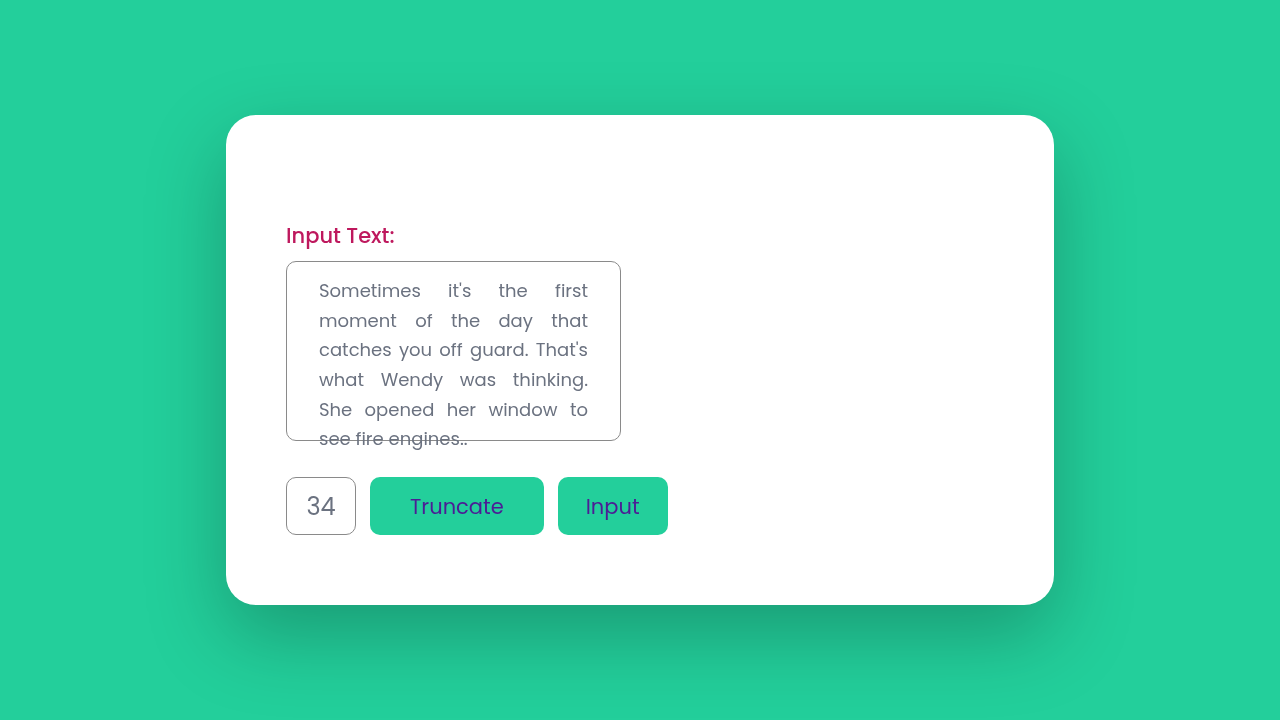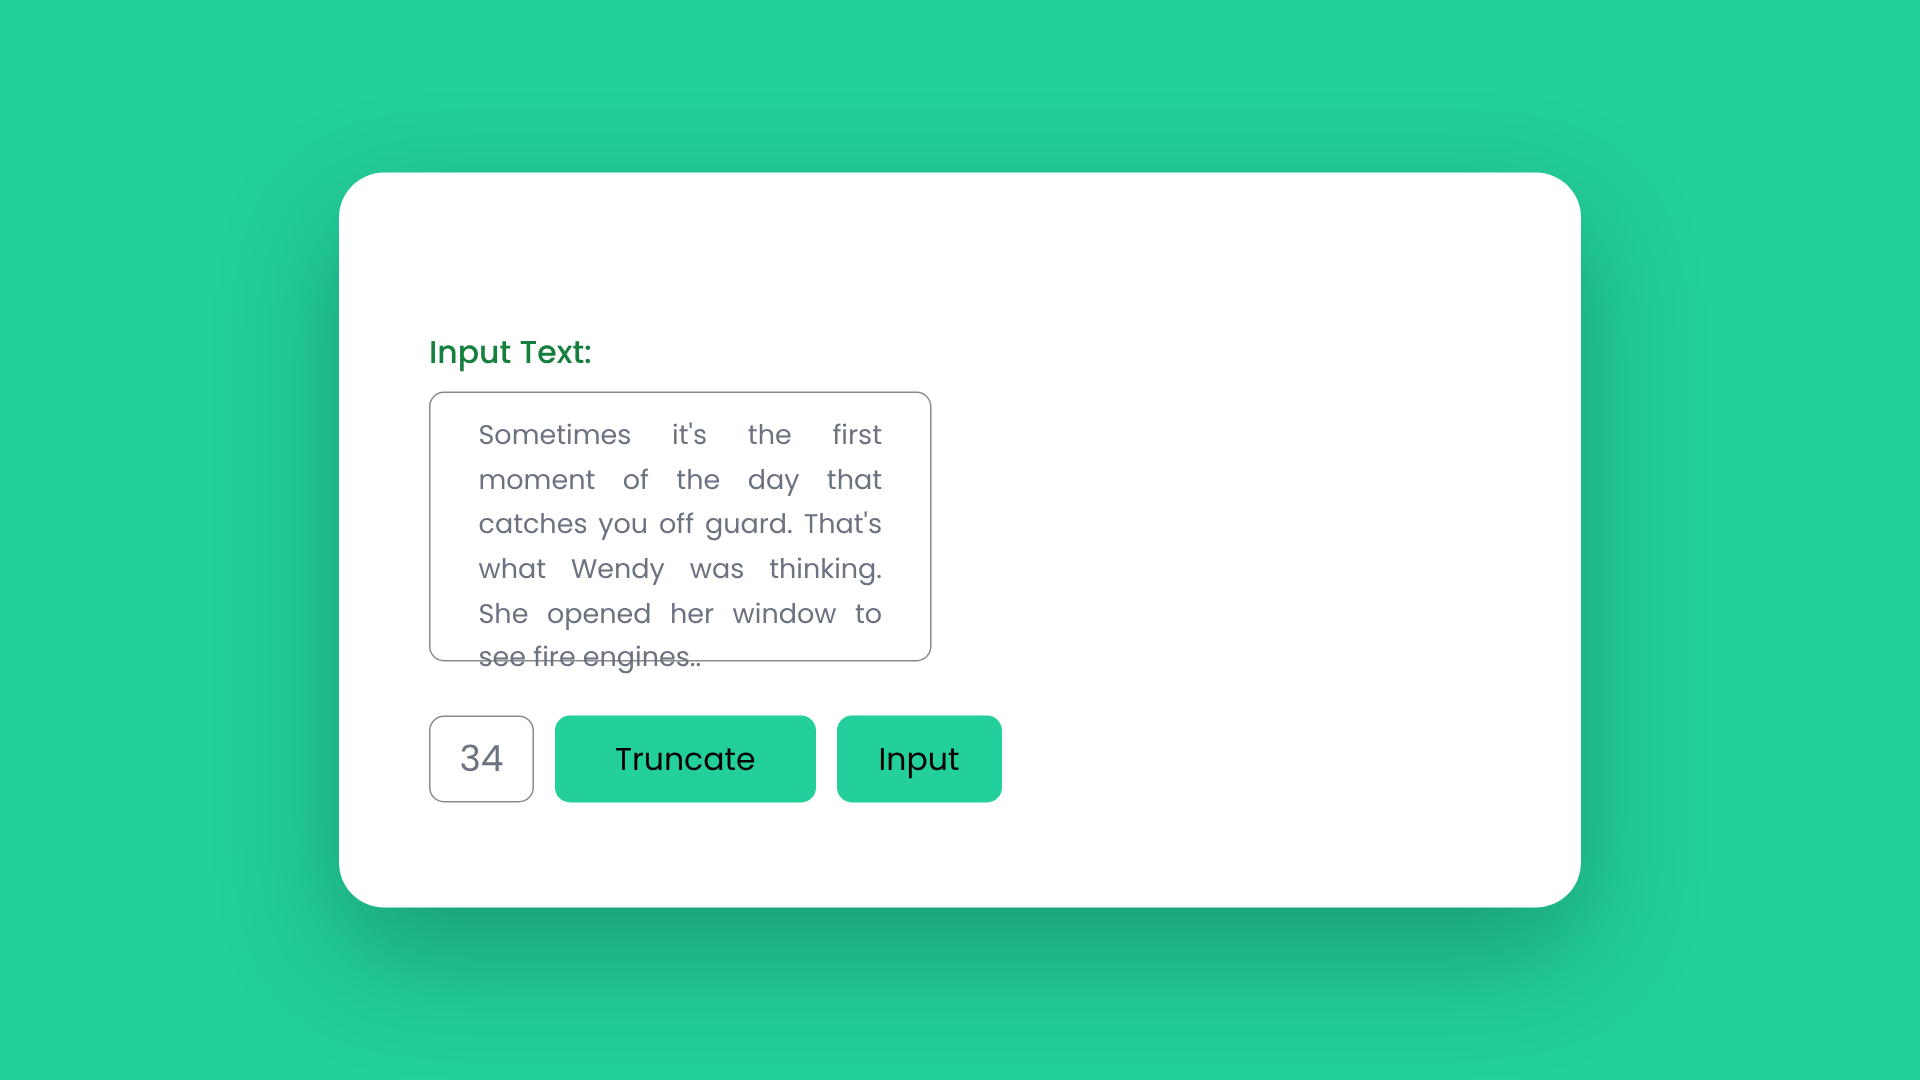--- a/index.html
+++ b/index.html
@@ -25,21 +25,21 @@
     gap: 38px;
   }
   .col {
     flex: 1;
     display: flex;
     flex-direction: column;
   }
   .label {
     font-size: 21px;
     font-weight: 500;
-    color: #15803d;
+    color: #be185d;
     margin-bottom: 10px;
   }
   .box {
     border: 1px solid #8a8a8a;
     border-radius: 10px;
     height: 180px;
     padding: 14px 32px;
     font-size: 18px;
     line-height: 1.65;
     color: #6b7280;
@@ -60,21 +60,21 @@
     display: flex;
     align-items: center;
     justify-content: center;
     font-size: 24px;
     color: #6b7280;
   }
   .btn {
     height: 58px;
     border: none;
     background: #23cf9b;
-    color: #000000;
+    color: #4c1d95;
     font-size: 21px;
     font-weight: 400;
     border-radius: 10px;
     padding: 0 40px;
     cursor: pointer;
     font-family: inherit;
   }
   .btn.copy { padding: 0 28px; }
 </style>
 </head>

